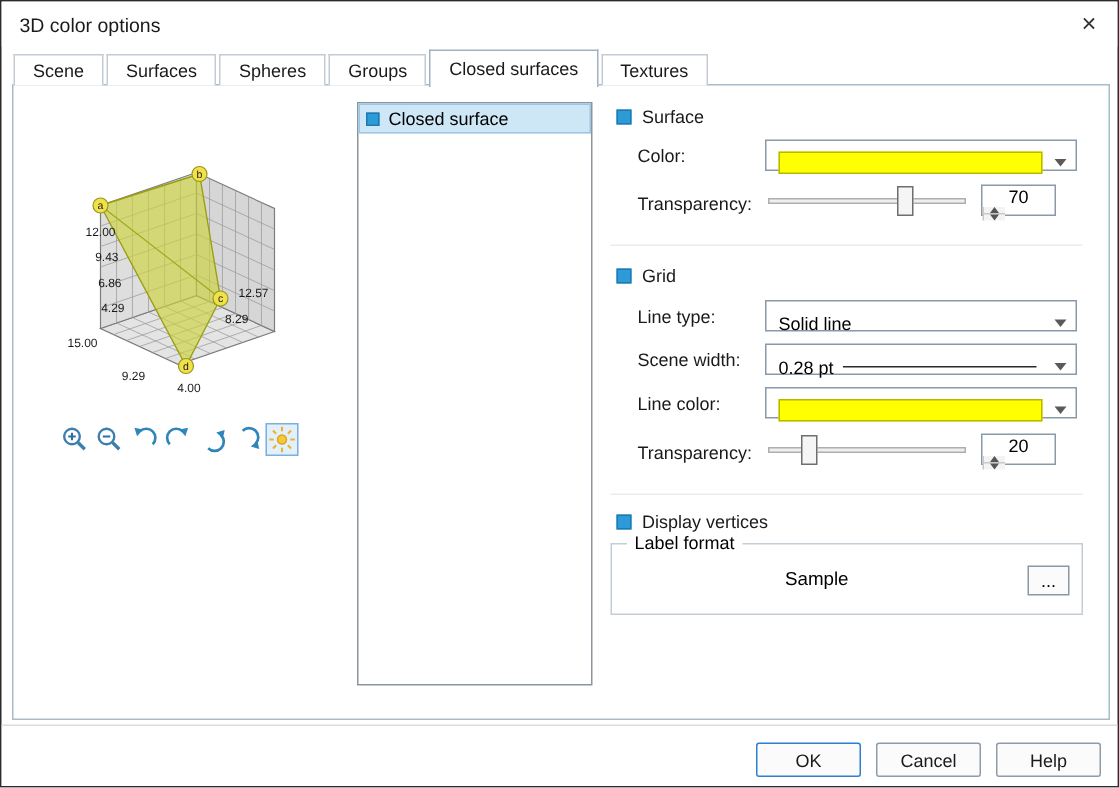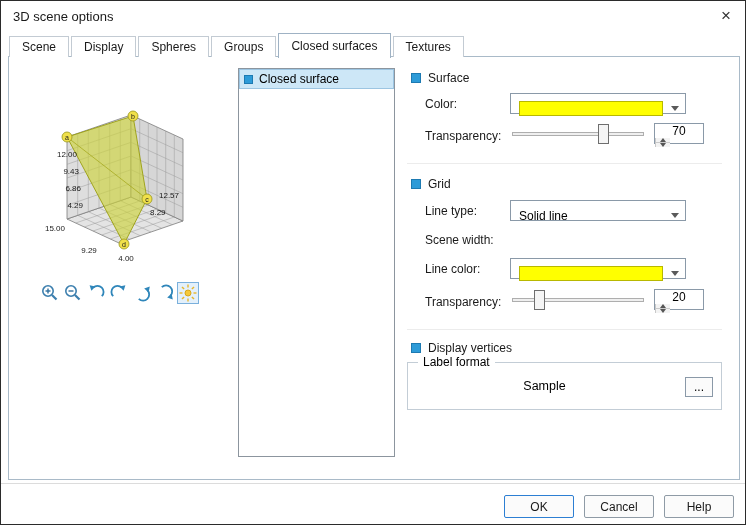--- a/index.html
+++ b/index.html
@@ -37,21 +37,21 @@
   .list-item { height:20px; display:flex; align-items:center; padding-left:4px; font-size:12px; cursor:pointer; }
   .list-item.selected { background:#cde7f7; border:1px solid #9cc5e2; }
   .sq { display:inline-block; width:9px; height:9px; background:#2d9bd8; border:1px solid #1d7ab2; margin-right:6px; flex:none; }
 
   
   .chkrow { position:absolute; display:flex; align-items:center; font-size:12px; color:#1a1a1a; cursor:pointer; }
   .chkrow .sq { width:10px; height:10px; margin-right:7px; }
   .flabel { position:absolute; font-size:12px; color:#1a1a1a; }
   .sep { position:absolute; left:398px; width:315px; height:1px; background:#ececec; }
 
-  .combo { position:absolute; width:176px; height:21px; border:1px solid #8a99a8; background:#fff; display:flex; align-items:center; padding:10px 2px 0 8px; font-size:12px; cursor:pointer; }
+  .combo { position:absolute; width:208px; height:21px; border:1px solid #8a99a8; background:#fff; display:flex; align-items:center; padding:10px 2px 0 8px; font-size:12px; cursor:pointer; }
   .combo .ctext { flex:0 0 auto; }
   .combo .grow { flex:1; }
   .caret { width:0; height:0; border-left:4px solid transparent; border-right:4px solid transparent; border-top:5px solid #5a5a5a; margin:0 4px; flex:none; }
   .wline { flex:1; height:1px; background:#2a2a2a; margin:0 8px 0 6px; }
   .swatch { flex:1; height:15px; background:#FFFF00; border:1px solid #b8b800; margin-right:4px; }
 
   .slider { position:absolute; width:136px; height:20px; cursor:pointer; }
   .slider .track { position:absolute; left:2px; right:2px; top:8px; height:4px; background:#efefef; border:1px solid #aeaeae; }
   .slider .thumb { position:absolute; top:0; width:11px; height:20px; background:#f5f5f5; border:1px solid #6e6e6e; }
 
@@ -72,27 +72,27 @@
   .footer { position:absolute; left:0; top:482px; width:100%; height:46px; background:#ffffff; border-top:1px solid #dcdcdc; display:flex; align-items:center; justify-content:flex-end; gap:10px; padding-right:11px; }
   .btn { width:70px; height:23px; display:flex; align-items:center; justify-content:center; font-size:12px; color:#1a1a1a; background:#fbfbfb; border:1px solid #8f9ba6; border-radius:2px; cursor:pointer; }
   .btn.default { border:1px solid #2d7fd3; }
 </style>
 </head>
 <body>
 
 <div class="dialog">
 
   <div class="titlebar">
-    <span class="title">3D scene options</span>
+    <span class="title">3D color options</span>
     <span class="close">×</span>
   </div>
 
   <div class="tabs">
     <div class="tab">Scene</div>
-    <div class="tab">Display</div>
+    <div class="tab">Surfaces</div>
     <div class="tab">Spheres</div>
     <div class="tab">Groups</div>
     <div class="tab active">Closed surfaces</div>
     <div class="tab">Textures</div>
   </div>
 
   <div class="contentbox">
 
     <svg class="preview-svg" width="215" height="175" viewBox="0 0 215 175">
 
@@ -262,20 +262,25 @@
     </div>
 
     <div class="flabel" style="left:416px; top:147px;">Line type:</div>
     <div class="combo" style="left:501px; top:143px;">
       <span class="ctext">Solid line</span>
       <span class="grow"></span>
       <span class="caret"></span>
     </div>
 
     <div class="flabel" style="left:416px; top:176px;">Scene width:</div>
+    <div class="combo" style="left:501px; top:172px;">
+      <span class="ctext">0.28 pt</span>
+      <span class="wline"></span>
+      <span class="caret"></span>
+    </div>
 
     <div class="flabel" style="left:416px; top:205px;">Line color:</div>
     <div class="combo" style="left:501px; top:201px;">
       <span class="swatch"></span>
       <span class="caret"></span>
     </div>
 
     <div class="flabel" style="left:416px; top:238px;">Transparency:</div>
     <div class="slider" style="left:501px; top:233px;">
       <span class="track"></span>

